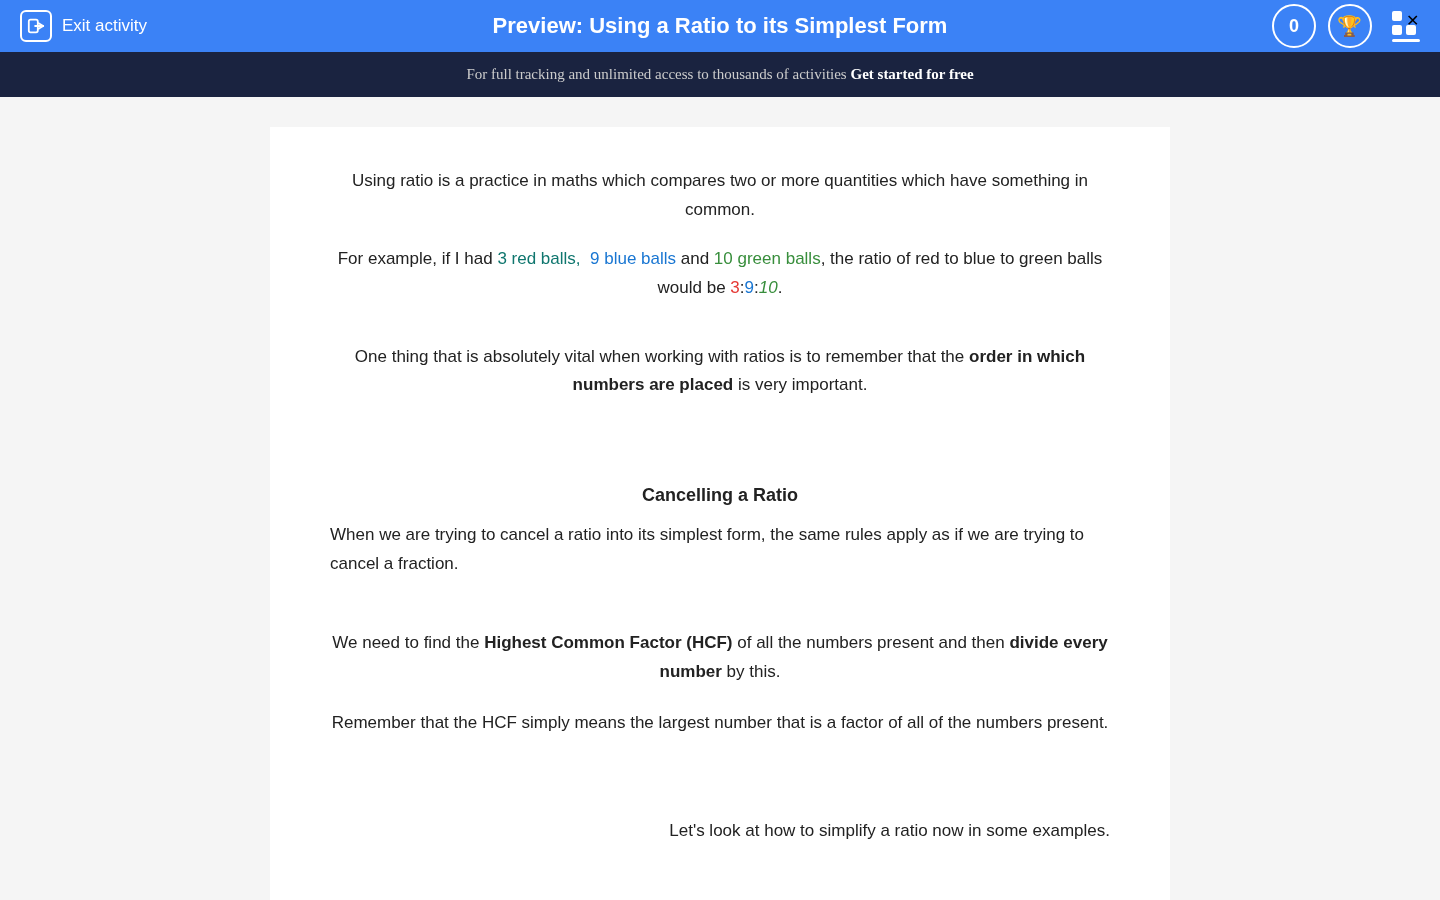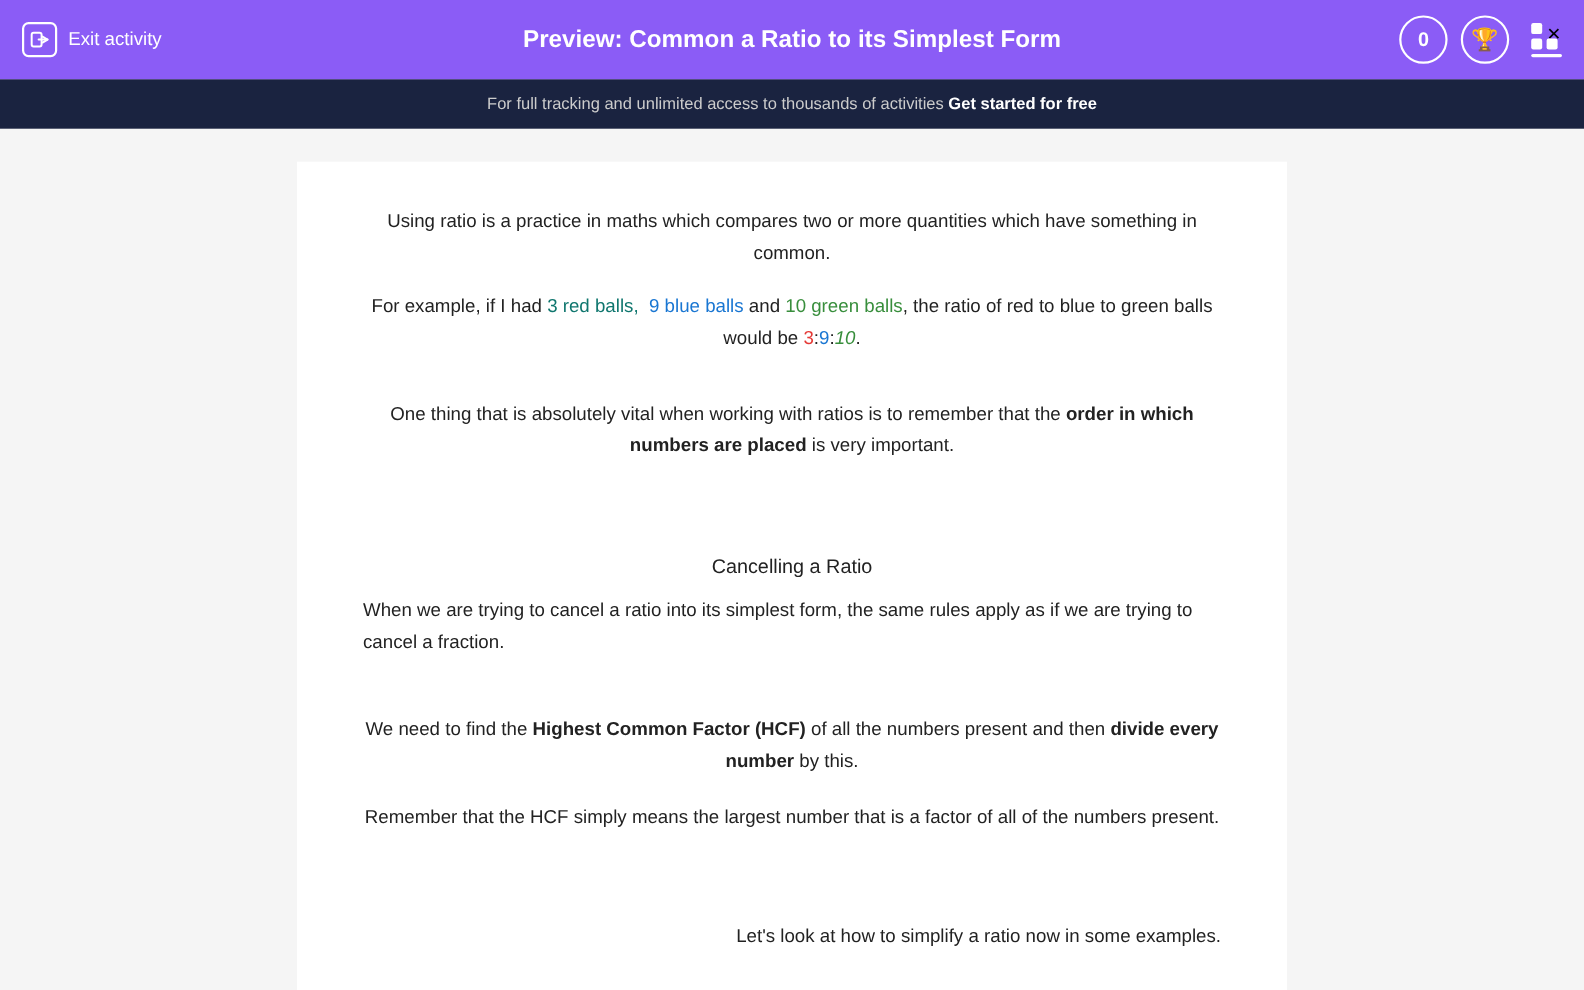--- a/index.html
+++ b/index.html
@@ -1,21 +1,21 @@
 <!DOCTYPE html>
 <html><head>
   <meta charset="utf-8">
   <style>
     * { margin: 0; padding: 0; box-sizing: border-box; }
     body { font-family: Arial, sans-serif; background: #f5f5f5; width: 1440px; min-height: 900px; }
 
     
     .top-nav {
-      background: #8b5cf6;
-      height: 72px;
+      background: #3b82f6;
+      height: 52px;
       display: flex;
       align-items: center;
       justify-content: space-between;
       padding: 0 20px;
       position: relative;
     }
     .exit-btn {
       display: flex;
       align-items: center;
       gap: 10px;
@@ -100,20 +100,21 @@
       border-radius: 2px;
     }
 
     
     .promo-banner {
       background: #1a2340;
       color: #ccc;
       text-align: center;
       padding: 14px 20px;
       font-size: 15px;
+      font-family: Liberation Serif, serif;
     }
     .promo-banner strong {
       color: white;
       font-weight: 700;
     }
 
     
     .main-content {
       background: white;
       max-width: 900px;
@@ -137,21 +138,21 @@
     .ratio-colored .b { color: #1976d2; }
     .ratio-colored .g { color: #388e3c; font-style: italic; }
 
     .order-para {
       text-align: center;
       margin-bottom: 40px;
     }
 
     .section-title {
       text-align: center;
-      font-weight: 400;
+      font-weight: 700;
       font-size: 18px;
       margin-bottom: 10px;
     }
 
     .cancel-intro {
       margin-bottom: 30px;
     }
 
     .hcf-para {
       text-align: center;
@@ -180,21 +181,21 @@
     <div class="exit-icon">
       <svg width="18" height="18" viewBox="0 0 20 20" fill="none">
         <rect x="2" y="3" width="10" height="14" rx="2" stroke="white" stroke-width="2" fill="none"></rect>
         <path d="M13 7l5 3-5 3" stroke="white" stroke-width="2" fill="none" stroke-linecap="round" stroke-linejoin="round"></path>
         <line x1="18" y1="10" x2="9" y2="10" stroke="white" stroke-width="2" stroke-linecap="round"></line>
       </svg>
     </div>
     <span>Exit activity</span>
   </button>
 
-  <span class="nav-title">Preview: Common a Ratio to its Simplest Form</span>
+  <span class="nav-title">Preview: Using a Ratio to its Simplest Form</span>
 
   <div class="nav-right">
     <div class="score-badge">0</div>
     <div class="trophy-btn">🏆</div>
     <div class="menu-icon-area">
       <div class="menu-dots-row">
         <div class="dot"></div>
         <div style="width:10px;height:10px;background:transparent;">✕</div>
       </div>
       <div class="menu-dots-row">

